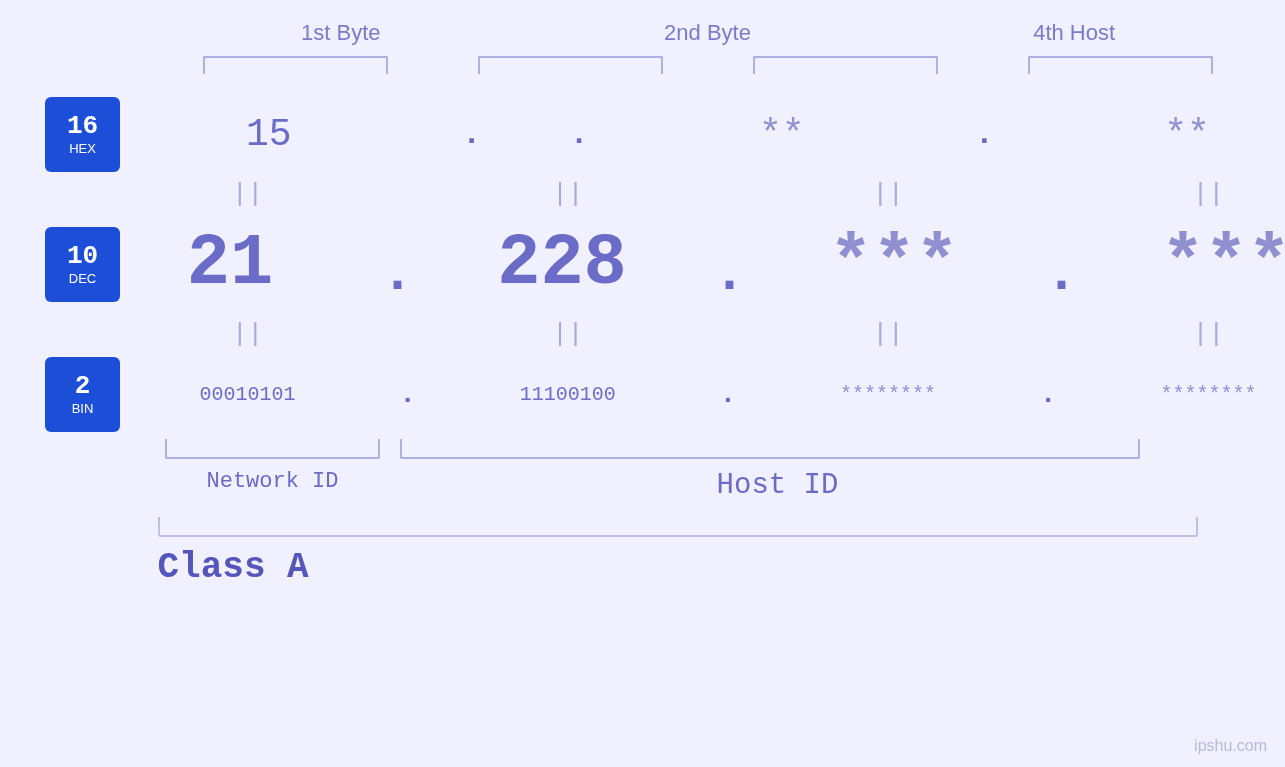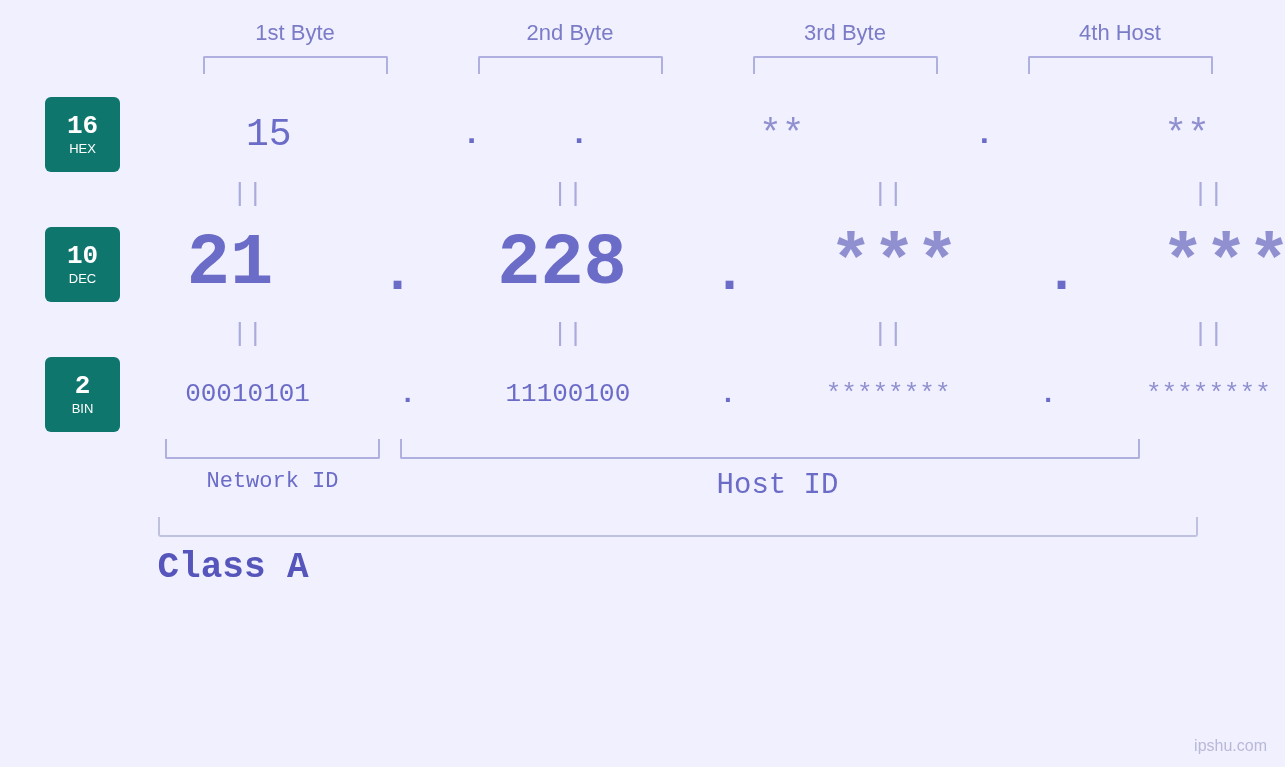--- a/index.html
+++ b/index.html
@@ -53,21 +53,21 @@
       width: 185px;
       height: 18px;
       border: 2px solid #b0b0e0;
       border-bottom: none;
       border-radius: 2px 2px 0 0;
     }
 
     .badge {
       width: 75px;
       height: 75px;
-      background: #0f766e;
+      background: #1d4ed8;
       border-radius: 6px;
       display: flex;
       flex-direction: column;
       align-items: center;
       justify-content: center;
       color: white;
       margin-bottom: 0px;
     }
 
     .badge-num {
@@ -130,21 +130,21 @@
     .hex-val {
       font-size: 38px;
     }
 
     .dec-val {
       font-size: 72px;
       font-weight: bold;
     }
 
     .bin-val {
-      font-size: 26px;
+      font-size: 20px;
     }
 
     .dot-hex {
       font-size: 32px;
       font-weight: bold;
     }
 
     .dot-dec {
       font-size: 55px;
       font-weight: bold;
@@ -276,21 +276,20 @@
     }
   </style>
 </head>
 <body>
 
 <div class="container">
 
   <div class="byte-headers">
     <div class="byte-header">1st Byte</div>
     <div class="byte-header">2nd Byte</div>
-    <div class="byte-header">3rd Byte</div>
     <div class="byte-header">4th Host</div>
   </div>
 
   <div class="bracket-row">
     <div class="bracket"></div>
     <div class="bracket"></div>
     <div class="bracket"></div>
     <div class="bracket"></div>
   </div>
 

